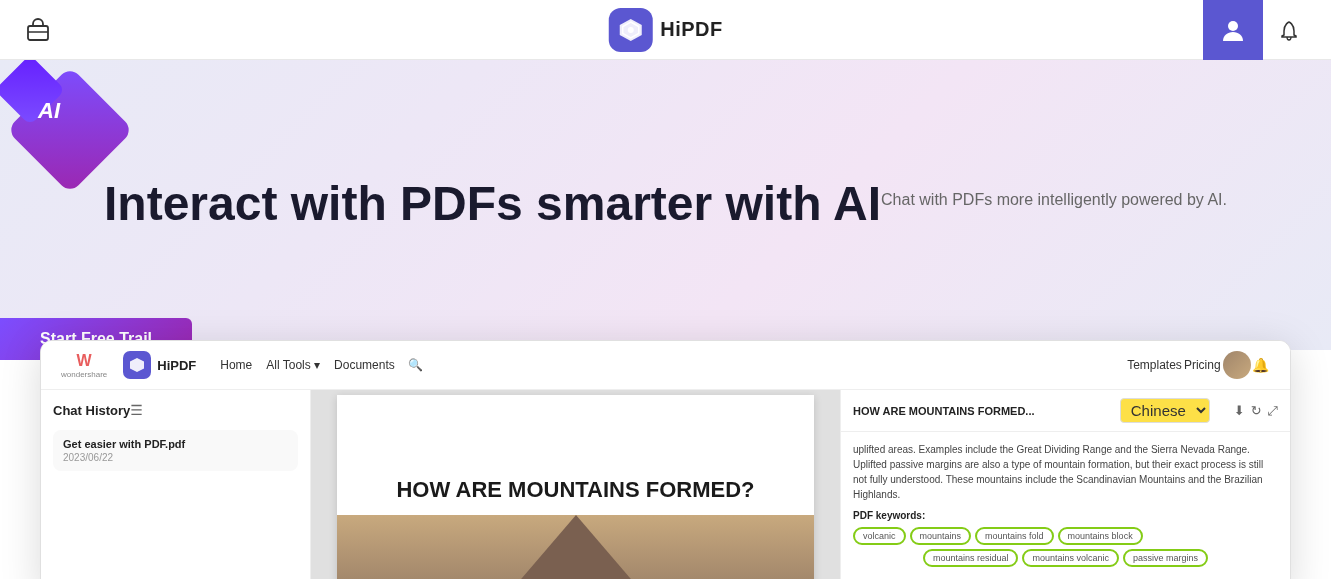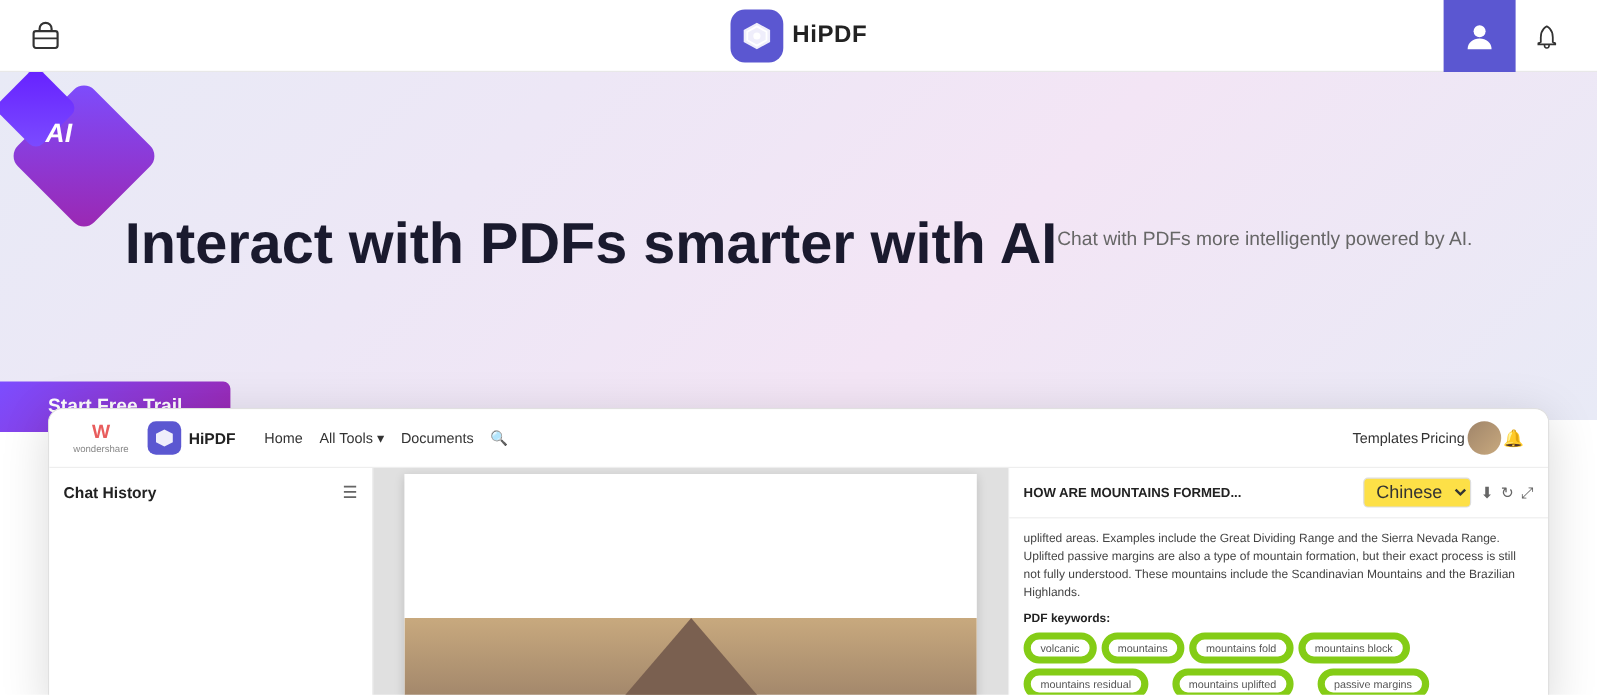--- a/index.html
+++ b/index.html
@@ -103,21 +103,21 @@
     
     .preview-content {
       display: flex; height: 200px;
     }
 
     
     .chat-sidebar {
       width: 270px; border-right: 1px solid #eee; padding: 12px; flex-shrink: 0;
       background: #fff;
     }
-    .chat-sidebar-header { display: flex; justify-content: space-between; align-items: center; margin-bottom: 12px; }
+    .chat-sidebar-header { display: flex; align-items: center; margin-bottom: 12px; }
     .chat-sidebar-title { font-size: 13px; font-weight: 700; color: #222; }
     .chat-sidebar-icon { font-size: 14px; color: #666; }
     .chat-item { background: #f9f9f9; border-radius: 8px; padding: 8px 10px; margin-bottom: 8px; cursor: pointer; }
     .chat-item-name { font-size: 11px; font-weight: 600; color: #222; }
     .chat-item-date { font-size: 10px; color: #999; margin-top: 2px; }
 
     
     .pdf-view {
       flex: 1; background: #e0e0e0; display: flex; align-items: center; justify-content: center;
       overflow: hidden; position: relative;
@@ -140,37 +140,37 @@
       border-left: 60px solid transparent;
       border-right: 60px solid transparent;
       border-bottom: 70px solid #7a6050;
     }
 
     
     .ai-panel {
       width: 450px; border-left: 1px solid #eee; background: #fff; flex-shrink: 0;
     }
     .ai-panel-header {
-      display: flex; align-items: center; padding: 8px 12px; border-bottom: 1px solid #eee; gap: 8px;
+      display: flex; align-items: center; padding: 8px 12px; border-bottom: 1px solid #eee; gap: 24px;
     }
     .ai-panel-title { font-size: 11px; font-weight: 700; color: #222; flex: 1; overflow: hidden; text-overflow: ellipsis; white-space: nowrap; }
     .lang-select {
       font-size: 15px; border: 1px solid #ddd; border-radius: 4px; padding: 2px 6px;
       color: #333; background: #fde047;
     }
     .panel-actions { display: flex; gap: 6px; color: #666; font-size: 13px; }
     .ai-panel-body { padding: 10px 12px; }
     .ai-panel-text { font-size: 10px; color: #444; line-height: 1.5; margin-bottom: 8px; }
     .keywords-label { font-size: 10px; font-weight: 700; color: #222; margin-bottom: 6px; }
     .keywords-row { display: flex; flex-wrap: wrap; gap: 4px; }
     .keyword-tag {
-      border: 6px solid #84cc16; border-radius: 20px; padding: 2px 8px;
+      border: 2px solid #84cc16; border-radius: 20px; padding: 2px 8px;
       font-size: 9px; color: #555; cursor: pointer;
     }
-    .keywords-row2 { display: flex; flex-wrap: wrap; gap: 20px; margin-top: 4px; }
+    .keywords-row2 { display: flex; flex-wrap: wrap; gap: 4px; margin-top: 4px; justify-content: center; }
   </style>
 </head>
 <body>
 
 <nav class="top-nav">
   <div class="nav-left">
     <div class="toolbox-icon">
       <svg width="28" height="28" viewBox="0 0 28 28" fill="none">
         <rect x="4" y="10" width="20" height="14" rx="2" stroke="#333" stroke-width="1.8" fill="none"></rect>
         <path d="M9 10V8a5 5 0 0 1 10 0v2" stroke="#333" stroke-width="1.8" fill="none"></path>
@@ -250,24 +250,29 @@
       </div>
     </div>
 
     <div class="preview-content">
 
       <div class="chat-sidebar">
         <div class="chat-sidebar-header">
           <span class="chat-sidebar-title">Chat History</span>
           <span class="chat-sidebar-icon">☰</span>
         </div>
+        <div class="chat-item">
+          <div class="chat-item-name">Get easier with PDF.pdf</div>
+          <div class="chat-item-date">2023/06/22</div>
+        </div>
       </div>
 
       <div class="pdf-view">
         <div class="pdf-page">
+          <div class="pdf-title-text">HOW ARE MOUNTAINS FORMED?</div>
           <div class="pdf-mountain-img">
             <div class="pdf-mountain-peak"></div>
           </div>
         </div>
       </div>
 
       <div class="ai-panel">
         <div class="ai-panel-header">
           <span class="ai-panel-title">HOW ARE MOUNTAINS FORMED...</span>
           <select class="lang-select">
@@ -283,20 +288,20 @@
           <p class="ai-panel-text">uplifted areas. Examples include the Great Dividing Range and the Sierra Nevada Range. Uplifted passive margins are also a type of mountain formation, but their exact process is still not fully understood. These mountains include the Scandinavian Mountains and the Brazilian Highlands.</p>
           <div class="keywords-label">PDF keywords:</div>
           <div class="keywords-row">
             <span class="keyword-tag">volcanic</span>
             <span class="keyword-tag">mountains</span>
             <span class="keyword-tag">mountains fold</span>
             <span class="keyword-tag">mountains block</span>
           </div>
           <div class="keywords-row2">
             <span class="keyword-tag">mountains residual</span>
-            <span class="keyword-tag">mountains uplifted</span>
+            <span class="keyword-tag">mountains volcanic</span>
             <span class="keyword-tag">passive margins</span>
           </div>
         </div>
       </div>
     </div>
   </div>
 </div>
 
 </body></html>

